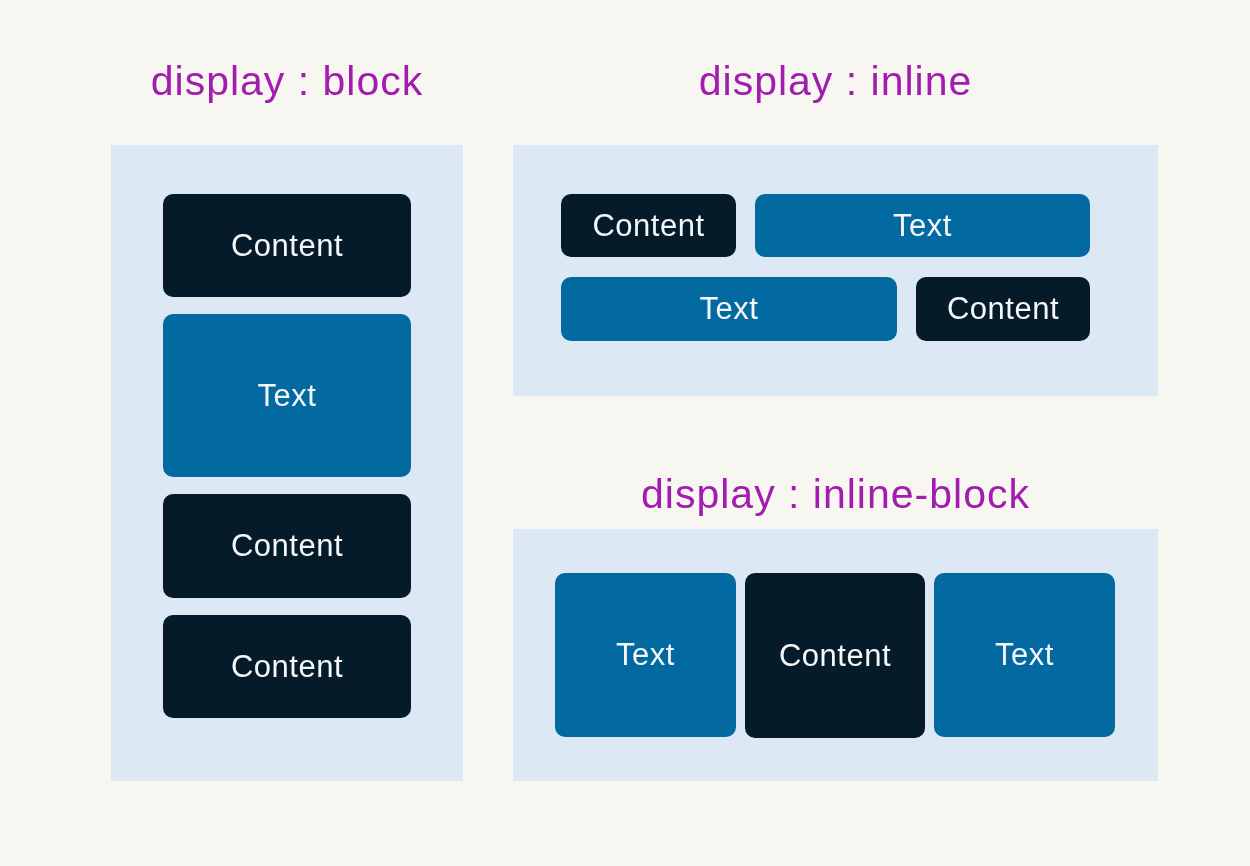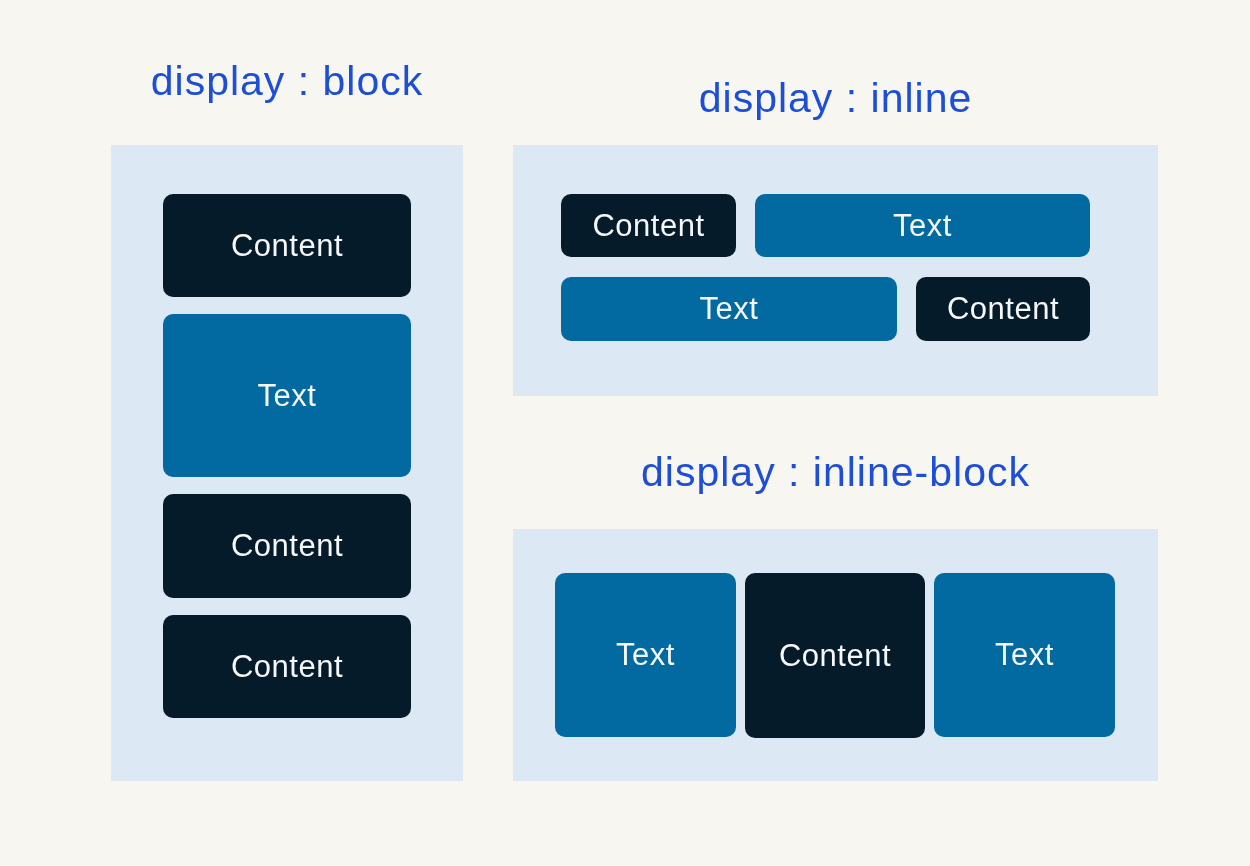--- a/index.html
+++ b/index.html
@@ -15,28 +15,28 @@
     width: 1250px;
     height: 866px;
     background: #f7f6f0;
     overflow: hidden;
   }
   .heading {
     position: absolute;
     text-align: center;
     font-size: 41px;
     font-weight: 500;
-    color: #1d4ed8;
+    color: #a21caf;
     letter-spacing: 1px;
     line-height: 50px;
     white-space: nowrap;
   }
   .h-block        { left: 111px; top: 56px;  width: 352px; }
-  .h-inline       { left: 513px; top: 73px;  width: 645px; }
-  .h-inline-block { left: 513px; top: 447px; width: 645px; }
+  .h-inline       { left: 513px; top: 56px;  width: 645px; }
+  .h-inline-block { left: 513px; top: 469px; width: 645px; }
 
   .panel {
     position: absolute;
     background: #dce8f3;
   }
   .panel-block        { left: 111px; top: 145px; width: 352px; height: 636px; }
   .panel-inline       { left: 513px; top: 145px; width: 645px; height: 251px; }
   .panel-inline-block { left: 513px; top: 529px; width: 645px; height: 252px; }
 
   .box {

